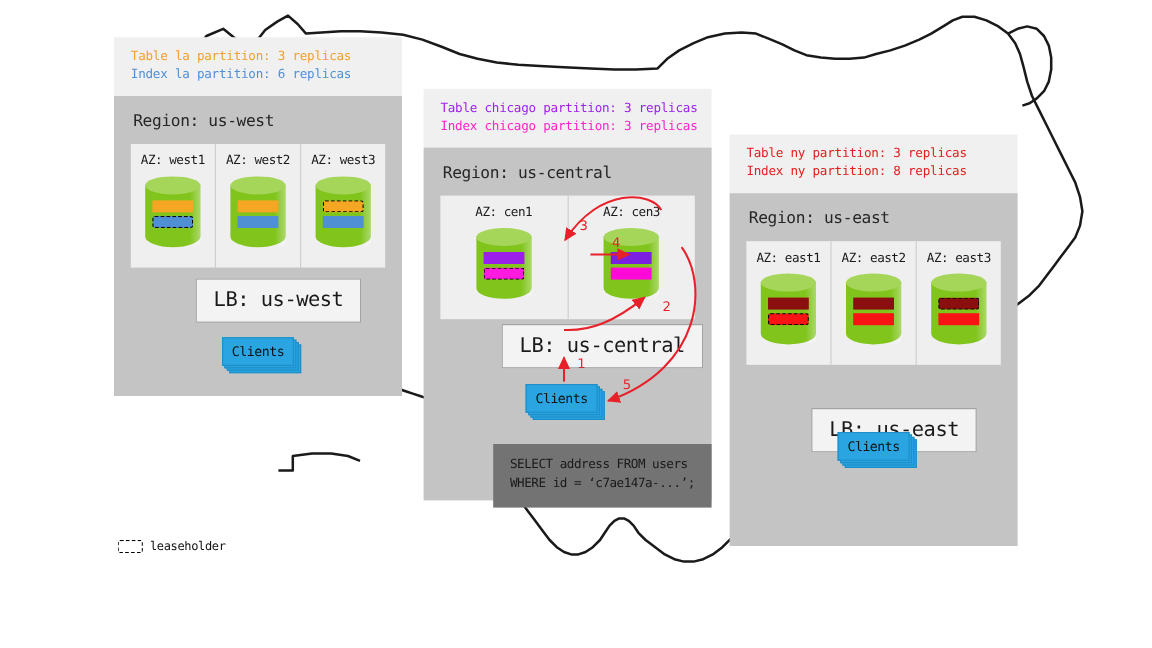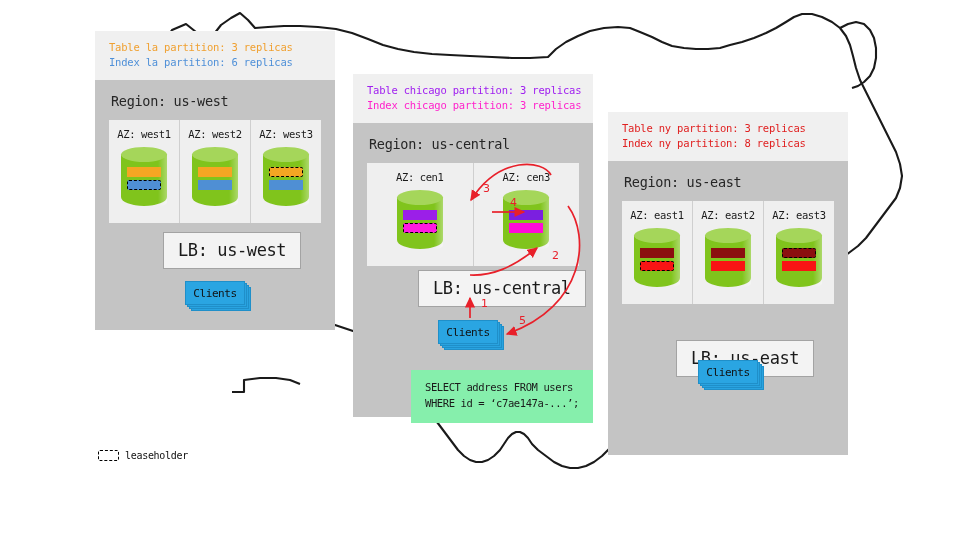--- a/index.html
+++ b/index.html
@@ -151,21 +151,21 @@
   }
   .clients .lbl {
     font-size: 11px;
     color: #111;
     letter-spacing: -0.4px;
   }
 
   
   .query-box {
     position: absolute;
-    background: #86efac;
+    background: #737373;
     font-size: 10.5px;
     color: #1a1a1a;
     line-height: 1.5;
     padding: 10px 14px 11px 14px;
     white-space: nowrap;
     letter-spacing: -0.4px;
   }
 
   
   .legend {

